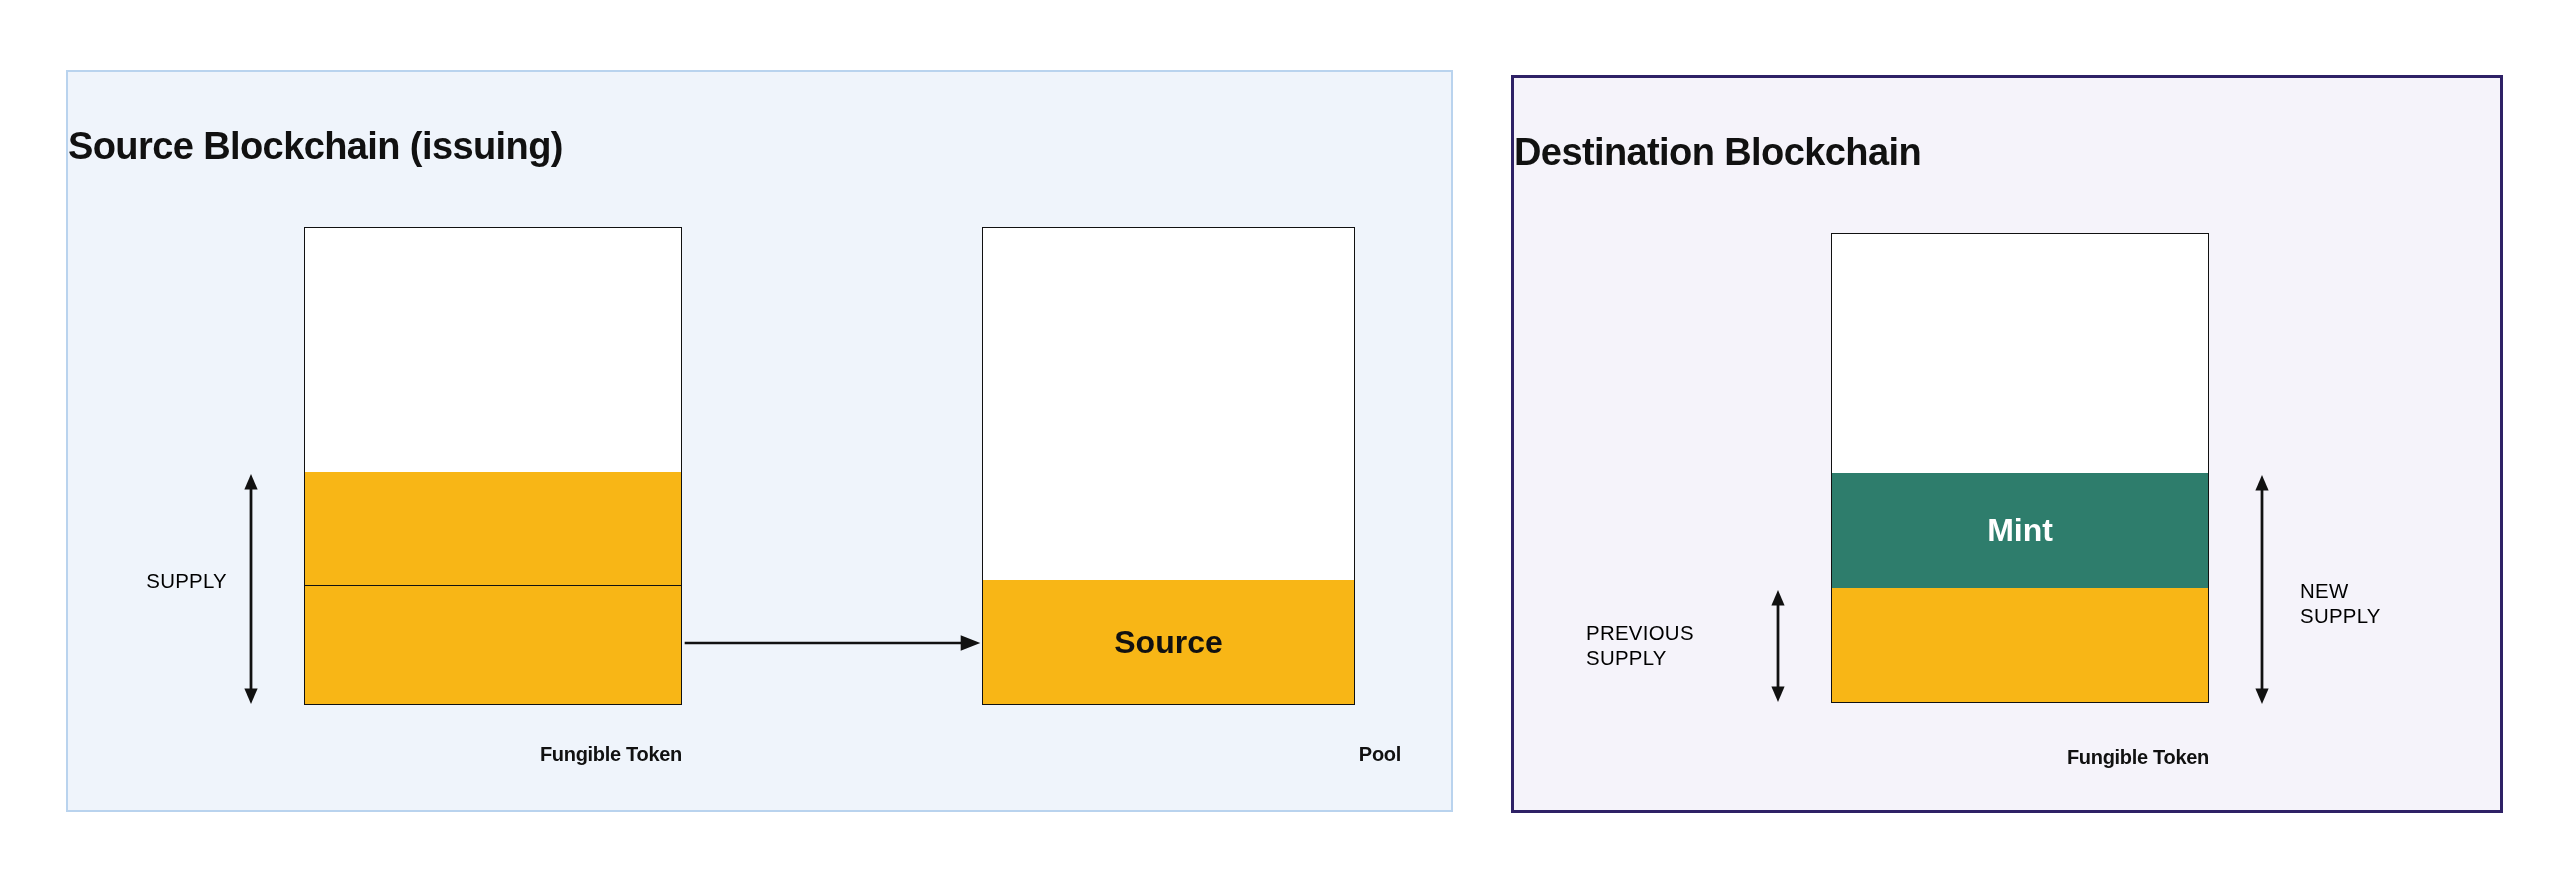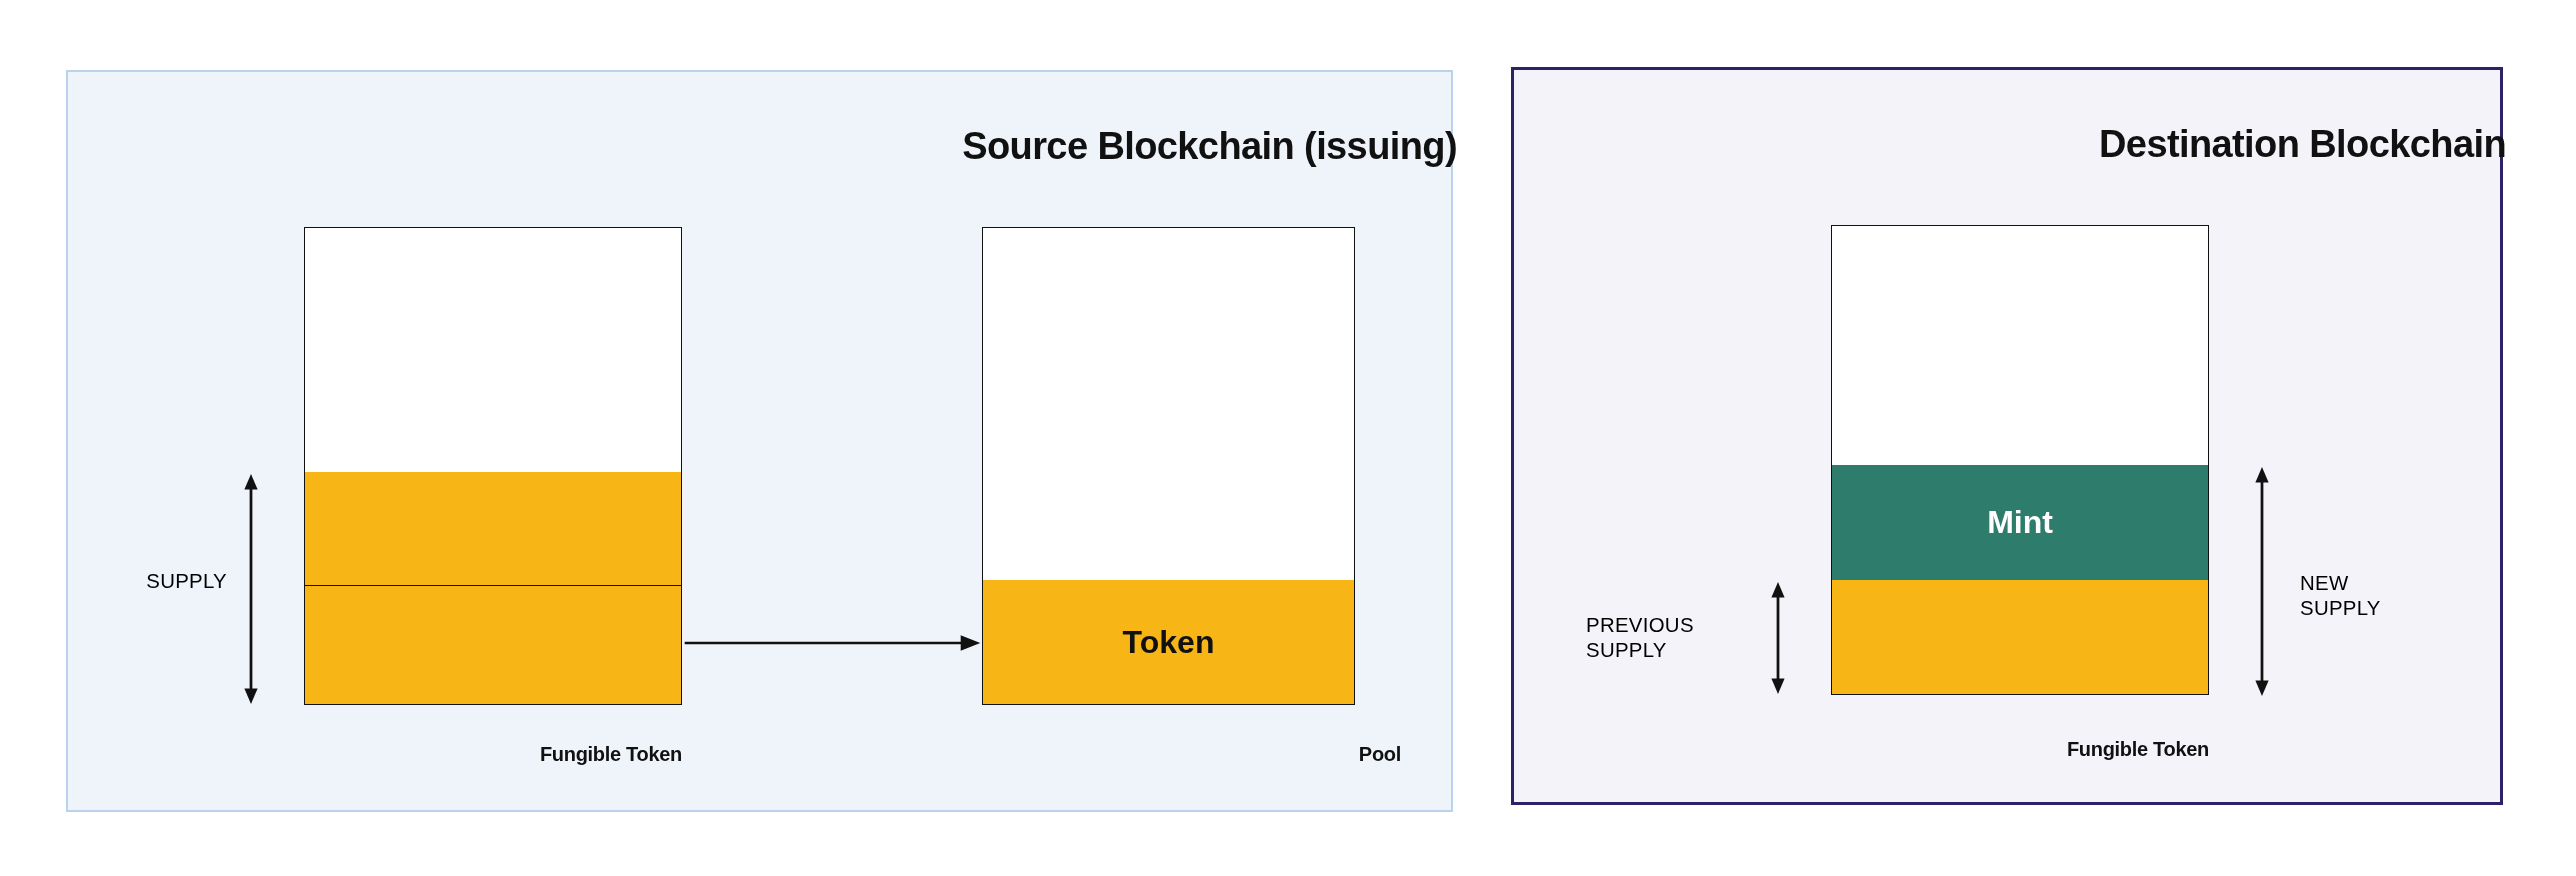--- a/index.html
+++ b/index.html
@@ -19,34 +19,33 @@
     position: absolute;
     box-sizing: border-box;
   }
   #source-panel {
     left: 66px; top: 70px;
     width: 1387px; height: 742px;
     background: var(--source-bg, #EFF4FB);
     border: 2.2px solid var(--source-border, #B9D3EE);
   }
   #destination-panel {
-    left: 1511px; top: 67px;
+    left: 1511px; top: 75px;
     width: 992px; height: 738px;
     background: var(--dest-bg, #F5F3FA);
     border: 3.3px solid var(--dest-border, #2E2166);
   }
   .panel-title {
     position: absolute;
     left: 0; top: 53px;
     width: 100%;
-    text-align: right;
+    text-align: left;
     font-weight: 700;
     font-size: 38px;
     letter-spacing: -0.6px;
-    margin-left: 6px;
   }
   .tokenbox {
     position: absolute;
     box-sizing: border-box;
     border: 1.7px solid #111111;
     background: #ffffff;
     display: flex;
     flex-direction: column;
   }
   .spacer { flex: 1 1 auto; }
@@ -103,21 +102,21 @@
 
     <div class="caption" style="left:236px; width:378px; top:663px;">Fungible Token</div>
 
     <svg class="harrow" style="left:615px; top:559px;" width="299" height="24" viewBox="0 0 542 44">
       <line x1="0" y1="22" x2="508" y2="22" stroke="#111111" stroke-width="5"></line>
       <polygon points="542,22 506,8 506,36" fill="#111111"></polygon>
     </svg>
 
     <div class="tokenbox" style="left:914px; top:155px; width:373px; height:478px;">
       <div class="spacer"></div>
-      <div class="seg amber seg-label" style="height:124px;">Token</div>
+      <div class="seg amber seg-label" style="height:124px;">Source</div>
     </div>
 
     <div class="caption" style="left:960px; width:373px; top:663px;">Pool</div>
   </section>
 
   <section class="panel" id="destination-panel">
 
     <div class="panel-title">Destination Blockchain</div>
 
     <div class="smalllabel" style="left:72px; width:177px; top:543px; text-align:left;">

